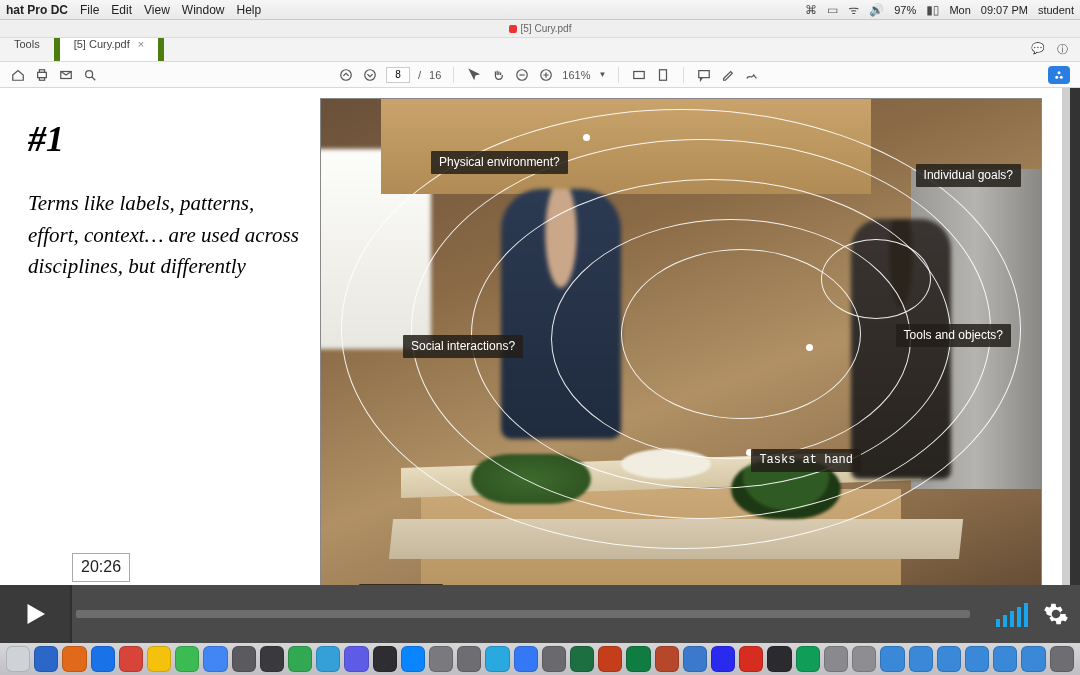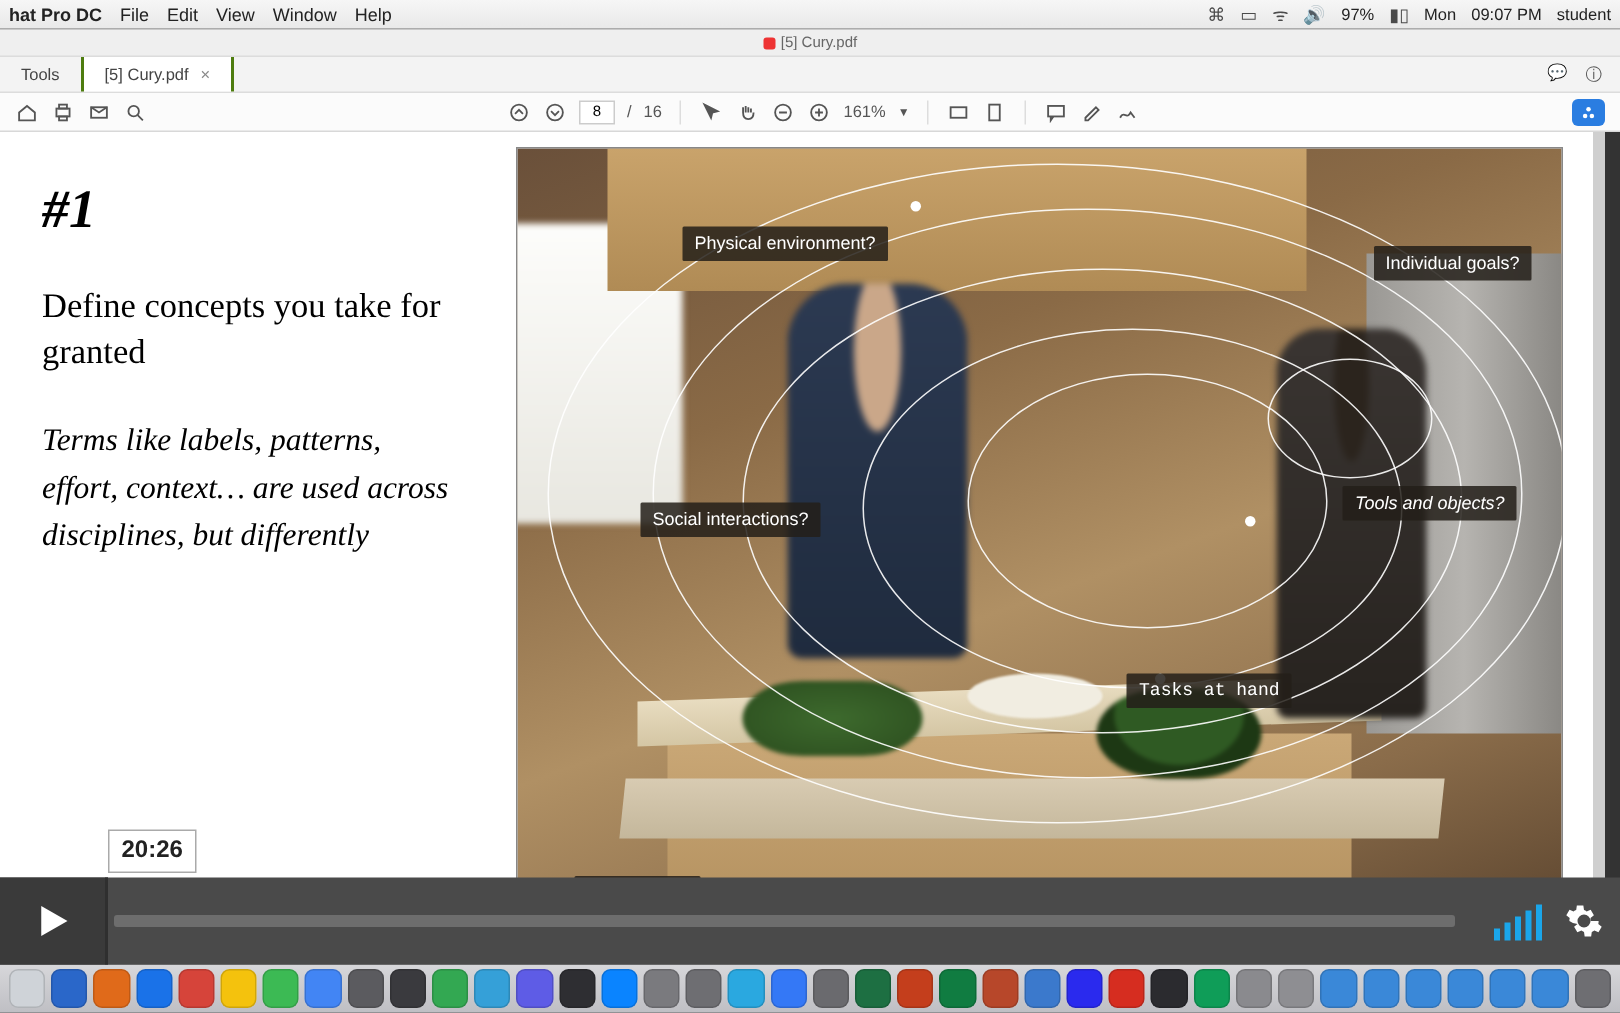--- a/index.html
+++ b/index.html
@@ -8,42 +8,42 @@
   .menubar { position:absolute; top:0; left:0; right:0; height:20px; background:linear-gradient(#f6f6f6,#e9e9e9); border-bottom:1px solid #c9c9c9; display:flex; align-items:center; font-size:12px; color:#222; padding:0 6px; z-index:50;}
   .menubar .left { display:flex; gap:12px; align-items:center;}
   .menubar .right { margin-left:auto; display:flex; gap:10px; align-items:center; font-size:11px;}
   .menubar .appname { font-weight:600; }
   .menubar .glyph { font-size:12px; opacity:.8;}
   
   .wintitle { position:absolute; top:20px; left:0; right:0; height:18px; background:#efefef; border-bottom:1px solid #dcdcdc; display:flex; align-items:center; justify-content:center; font-size:10px; color:#666; z-index:49;}
   .wintitle .redx{ width:8px;height:8px; border-radius:2px; background:#e33; display:inline-block; margin-right:4px;}
   
   .tabstrip { position:absolute; top:38px; left:0; right:0; height:24px; background:#f3f3f3; border-bottom:1px solid #dcdcdc; display:flex; align-items:center; font-size:11px; z-index:48;}
-  .tabstrip .tab { padding:0 14px; height:100%; display:flex; align-items:center; gap:8px; border-right:2px solid #4d7c0f; color:#444;}
+  .tabstrip .tab { padding:0 14px; height:100%; display:flex; align-items:flex-start; gap:8px; border-right:6px solid #4d7c0f; color:#444;}
   .tabstrip .tab.active { background:#fff; }
   .tabstrip .closex { color:#888; font-size:11px; cursor:pointer;}
   .tabstrip .right-icons { margin-left:auto; display:flex; gap:12px; padding-right:12px; color:#555;}
   
   .toolbar { position:absolute; top:62px; left:0; right:0; height:26px; background:#fbfbfb; border-bottom:1px solid #d8d8d8; display:flex; align-items:center; font-size:11px; color:#555; padding:0 10px; gap:10px; z-index:47;}
   .toolbar .grp { display:flex; align-items:center; gap:8px;}
   .toolbar .sep { width:1px; height:16px; background:#ddd; margin:0 2px;}
   .toolbar .pginput { width:24px; height:16px; border:1px solid #ccc; font-size:10px; text-align:center; background:#fff;}
   .toolbar .spacer { flex:0 0 220px; }
   .toolbar .iconbtn { width:16px; height:16px; display:flex; align-items:center; justify-content:center; cursor:pointer; color:#555;}
   .toolbar .iconbtn svg { width:14px; height:14px; stroke:#555; fill:none; stroke-width:1.4;}
   .toolbar .sharebtn { margin-left:auto; width:22px; height:18px; border-radius:4px; background:#2a7de1; display:flex; align-items:center; justify-content:center; color:#fff;}
   
   .docarea { position:absolute; top:88px; left:0; right:10px; bottom:45px; background:#fff; overflow:hidden; border-right:8px solid #cfcfcf;}
   .slide { position:absolute; top:10px; left:20px; right:20px; bottom:10px; display:flex; }
   .slide-left { width:300px; padding:20px 10px 20px 8px; }
   .slide-left .num { font-family:"Times New Roman", serif; font-style:italic; font-size:36px; font-weight:600; margin-bottom:28px;}
   .slide-left .heading { font-family:"Times New Roman", serif; font-size:23px; line-height:1.35; margin-bottom:28px;}
   .slide-left .body { font-family:"Times New Roman", serif; font-style:italic; font-size:21px; line-height:1.5;}
   .slide-right { flex:1; position:relative; }
-  .photo { position:absolute; inset:0; background:linear-gradient(160deg,#6a503a 0%, #8a6a46 30%, #b09064 55%, #8a6c4a 80%, #5c452f 100%); overflow:hidden; border:1px solid #888;margin-left:24px;}
+  .photo { position:absolute; inset:0; background:linear-gradient(160deg,#6a503a 0%, #8a6a46 30%, #b09064 55%, #8a6c4a 80%, #5c452f 100%); overflow:hidden; border:1px solid #888;}
   
   .cabinet-top { position:absolute; top:0; left:60px; right:170px; height:95px; background:linear-gradient(#c9a36b,#b08b55); }
   .counter { position:absolute; bottom:60px; left:70px; right:80px; height:40px; background:linear-gradient(#d8cbb2,#c4b79b); transform:skewX(-6deg);}
   .island { position:absolute; bottom:0; left:100px; right:140px; height:130px; background:linear-gradient(#caa877,#b28f5d); }
   .island-top { position:absolute; bottom:130px; left:80px; right:120px; height:30px; background:linear-gradient(#e8dcc0,#d4c6a4); transform:skewY(-2deg);}
   .window-light { position:absolute; top:50px; left:-10px; width:120px; height:200px; background:linear-gradient(180deg,#fdfdfb 0%, #e8e7e0 100%); filter:blur(2px);}
   .fridge { position:absolute; top:70px; right:0; width:130px; height:320px; background:linear-gradient(90deg,#9a9894,#b6b4b0,#8a8884);}
   .person1 { position:absolute; top:90px; left:180px; width:120px; height:250px; background:radial-gradient(ellipse at 50% 18%, #caa789 0 18%, transparent 19%), linear-gradient(#2c3a52,#1f2b3e); border-radius:40px 40px 10px 10px; filter:blur(2px);}
   .person2 { position:absolute; top:120px; right:90px; width:100px; height:260px; background:radial-gradient(ellipse at 50% 14%, #2b241d 0 16%, transparent 17%), linear-gradient(#3a3532,#27231f); border-radius:30px 30px 8px 8px; filter:blur(2px);}
   .bowl { position:absolute; bottom:100px; right:200px; width:110px; height:60px; background:radial-gradient(ellipse at 50% 30%, #2f5a23 0 55%, #1d3814 56% 100%); border-radius:50%/60%; filter:blur(1.5px);}
@@ -54,21 +54,21 @@
   .centerq { position:absolute; color:#fff; font-size:28px; font-weight:700; text-shadow:0 1px 4px rgba(0,0,0,.6); left:50%; top:185px; transform:translateX(-50%); white-space:nowrap;}
   
   .ell { position:absolute; border:1.2px solid rgba(255,255,255,.9); border-radius:50%; }
   .dot { position:absolute; width:7px; height:7px; background:#fff; border-radius:50%;}
   
   .player { position:absolute; left:0; right:0; bottom:32px; height:58px; background:#4a4a4a; display:flex; align-items:center; z-index:60;}
   .playbtn { width:72px; height:58px; background:#3a3a3a; display:flex; align-items:center; justify-content:center; border-right:2px solid #2f2f2f;}
   .playbtn svg { width:30px; height:30px; fill:#fff;}
   .progress-wrap { flex:1; position:relative; height:100%; display:flex; align-items:center; padding:0 12px 0 4px;}
   .progress-track { flex:1; height:8px; background:#6d6d6d; border-radius:2px; position:relative;}
-  .progress-scrub { position:absolute; left:0; top:-32px; background:#fff; color:#222; font-size:16px; font-weight:700; padding:4px 8px 5px 8px; border:1px solid #aaa;}
+  .progress-scrub { position:absolute; left:0; top:-32px; background:#fff; color:#222; font-size:16px; font-weight:400; padding:4px 8px 5px 8px; border:1px solid #aaa;}
   .volbars { display:flex; align-items:flex-end; gap:3px; height:26px; margin:0 14px;}
   .volbars span { width:4px; background:#1aa6ea; display:block;}
   .volbars span:nth-child(1){height:8px} .volbars span:nth-child(2){height:12px} .volbars span:nth-child(3){height:16px} .volbars span:nth-child(4){height:20px} .volbars span:nth-child(5){height:24px}
   .gear { width:28px; height:28px; margin-right:10px; display:flex; align-items:center; justify-content:center;}
   .gear svg { width:26px; height:26px; fill:#fff;}
   
   .dock { position:absolute; left:0; right:0; bottom:0; height:32px; background:linear-gradient(#d7d7da,#bfbfc4); display:flex; align-items:center; padding:0 6px; gap:4px; z-index:55;}
   .dock .app { width:26px; height:26px; border-radius:6px; box-shadow:inset 0 0 0 1px rgba(0,0,0,.15);}
 </style>
 </head>
@@ -225,21 +225,20 @@
         <circle cx="5" cy="11" r="2"></circle>
         <circle cx="11" cy="11" r="2"></circle>
       </svg>
   </div>
 </div>
 
 <div class="docarea">
   <div class="slide">
     <div class="slide-left">
       <div class="num">#1</div>
-      <div class="heading">Define concepts you take for granted</div>
       <div class="body">Terms like labels, patterns, effort, context… are used across disciplines, but differently</div>
     </div>
     <div class="slide-right">
       <div class="photo">
         <div class="window-light"></div>
         <div class="cabinet-top"></div>
         <div class="fridge"></div>
         <div class="island"></div>
         <div class="island-top"></div>
         <div class="counter"></div>
@@ -256,21 +255,21 @@
         <div class="ell" style="left:300px; top:150px; width:240px; height:170px;"></div>
         <div class="ell" style="left:500px; top:140px; width:110px; height:80px;"></div>
 
         <div class="dot" style="left:262px; top:35px;"></div>
         <div class="dot" style="left:485px; top:245px;"></div>
         <div class="dot" style="left:425px; top:350px;"></div>
 
         <div class="alabel" style="left:110px; top:52px;">Physical environment?</div>
         <div class="alabel" style="right:20px; top:65px;">Individual goals?</div>
         <div class="alabel" style="left:82px; top:236px;">Social interactions?</div>
-        <div class="alabel" style="right:30px; top:225px;font-style:italic;">Tools and objects?</div>
+        <div class="alabel" style="right:30px; top:225px;">Tools and objects?</div>
         <div class="alabel" style="right:180px; top:350px;font-family:Liberation Mono, monospace;">Tasks at hand</div>
         <div class="alabel" style="left:38px; bottom:12px;">Temporality?</div>
 
       </div>
     </div>
   </div>
 
 </div>
 
 <div class="player">

